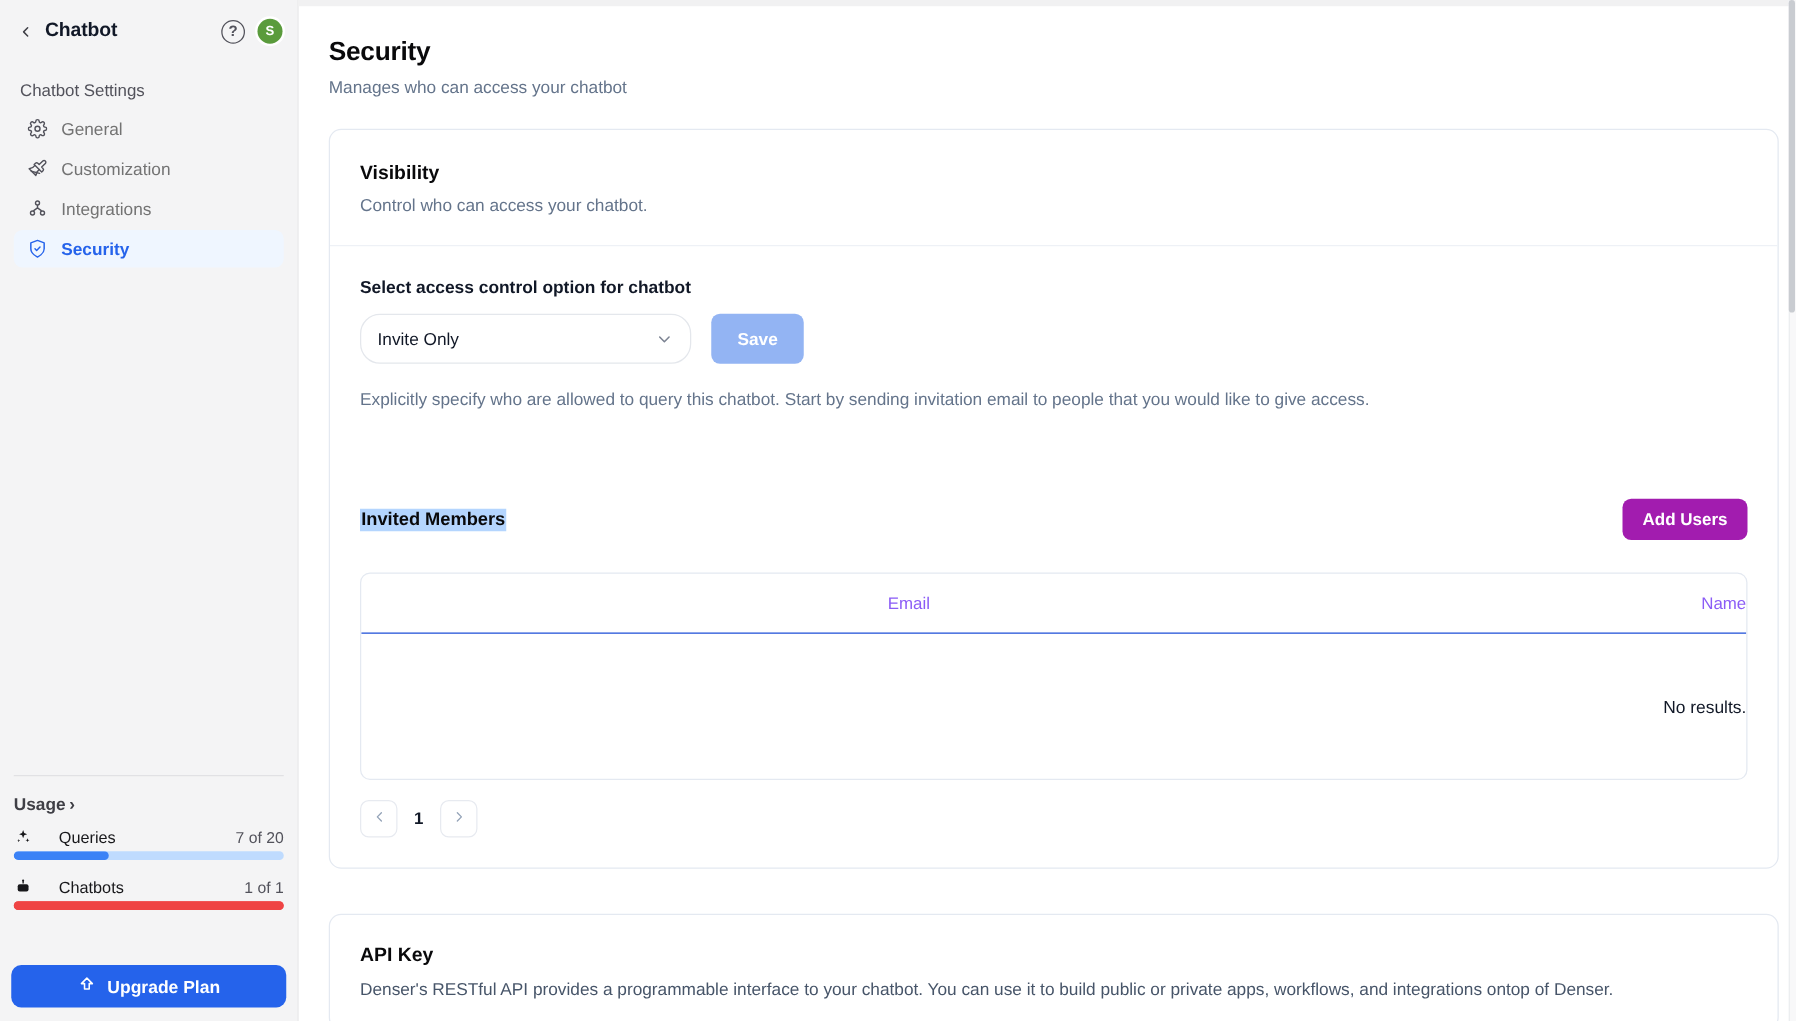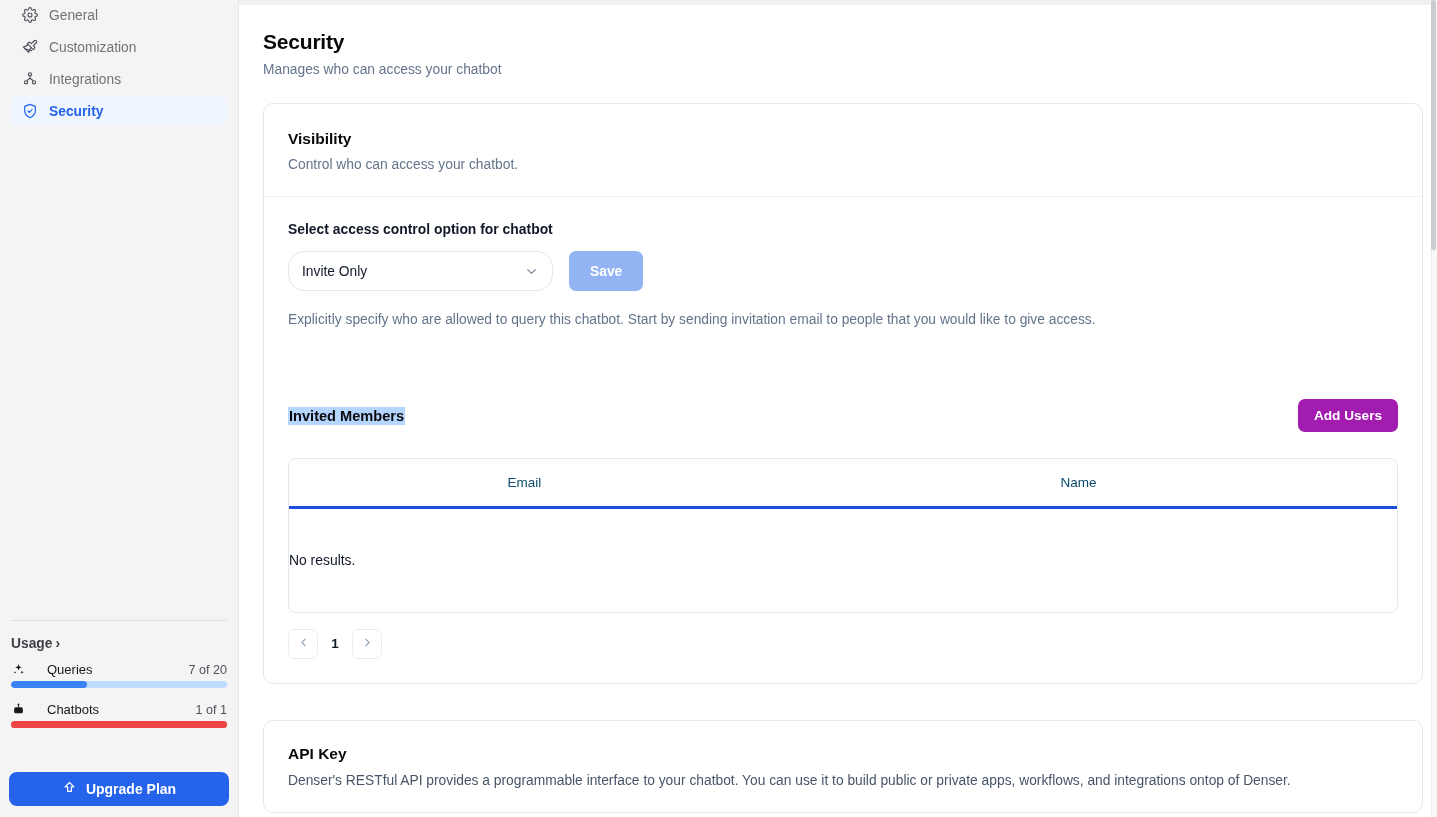--- a/index.html
+++ b/index.html
@@ -154,27 +154,27 @@
     margin-left: auto; height: 33px; padding: 0 16px; border-radius: 7px;
     background: #a21caf; color: #fff; border: none;
     font-size: 13.6px; font-weight: 700; cursor: pointer;
   }
 
   .table-wrap {
     margin-top: 26px; border: 1px solid #e4e9f1; border-radius: 8px; overflow: hidden;
   }
   table { width: 100%; border-collapse: collapse; }
   thead th {
-    text-align: center; font-size: 13.5px; font-weight: 400; color: #0c4a6e;
-    padding: 16px 0 16px 16px; border-bottom: 3px solid #1d4ed8;
+    text-align: right; font-size: 13.5px; font-weight: 400; color: #8b5cf6;
+    padding: 16px 0 16px 16px; border-bottom: 1px solid #1d4ed8;
   }
   thead th.c1 { width: 455px; }
   .empty-cell {
-    text-align: left; font-size: 13.9px; color: #111827;
-    height: 104px; vertical-align: middle;
+    text-align: right; font-size: 13.9px; color: #111827;
+    height: 116px; vertical-align: middle;
   }
 
   .pagination { display: flex; align-items: center; gap: 10px; margin-top: 16px; }
   .page-btn {
     width: 30px; height: 30px; border: 1px solid #e7eaf0; border-radius: 7px;
     background: #fff; display: flex; align-items: center; justify-content: center;
     color: #94a3b8; cursor: pointer;
   }
   .page-num { font-size: 13.5px; font-weight: 700; color: #111827; width: 14px; text-align: center; }
 
@@ -182,21 +182,34 @@
   .api-body h3 { font-size: 15.5px; font-weight: 700; color: #09090b; }
   .api-body p { font-size: 13.8px; color: #475569; margin-top: 10px; }
 </style>
 </head>
 <body>
 
 <div id="app">
 
   <aside class="sidebar">
 
-
+    <div class="sb-top">
+      <span class="back-chevron">
+        <svg width="13" height="13" viewBox="0 0 24 24" fill="none" stroke="currentColor" stroke-width="2.2" stroke-linecap="round" stroke-linejoin="round">
+            <polyline points="15 18 9 12 15 6"></polyline>
+          </svg>
+      </span>
+      <span class="app-title">Chatbot</span>
+      <span class="sb-top-right">
+        <span class="help-icon">?</span>
+        <span class="avatar">S</span>
+      </span>
+    </div>
+
+    <div class="sb-section-label">Chatbot Settings</div>
 
     <nav class="nav">
       <div class="nav-item">
         <span class="ic">
           <svg width="16" height="16" viewBox="0 0 24 24" fill="none" stroke="currentColor" stroke-width="1.7">
               <circle cx="12" cy="12" r="3"></circle>
               <path d="M19.4 15a1.65 1.65 0 0 0 .33 1.82l.06.06a2 2 0 1 1-2.83 2.83l-.06-.06a1.65 1.65 0 0 0-1.82-.33 1.65 1.65 0 0 0-1 1.51V21a2 2 0 1 1-4 0v-.09A1.65 1.65 0 0 0 9 19.4a1.65 1.65 0 0 0-1.82.33l-.06.06a2 2 0 1 1-2.83-2.83l.06-.06a1.65 1.65 0 0 0 .33-1.82 1.65 1.65 0 0 0-1.51-1H3a2 2 0 1 1 0-4h.09A1.65 1.65 0 0 0 4.6 9a1.65 1.65 0 0 0-.33-1.82l-.06-.06a2 2 0 1 1 2.83-2.83l.06.06A1.65 1.65 0 0 0 9 4.6a1.65 1.65 0 0 0 1-1.51V3a2 2 0 1 1 4 0v.09a1.65 1.65 0 0 0 1 1.51 1.65 1.65 0 0 0 1.82-.33l.06-.06a2 2 0 1 1 2.83 2.83l-.06.06A1.65 1.65 0 0 0 19.4 9a1.65 1.65 0 0 0 1.51 1H21a2 2 0 1 1 0 4h-.09a1.65 1.65 0 0 0-1.51 1z"></path>
             </svg>
         </span>
         <span>General</span>

